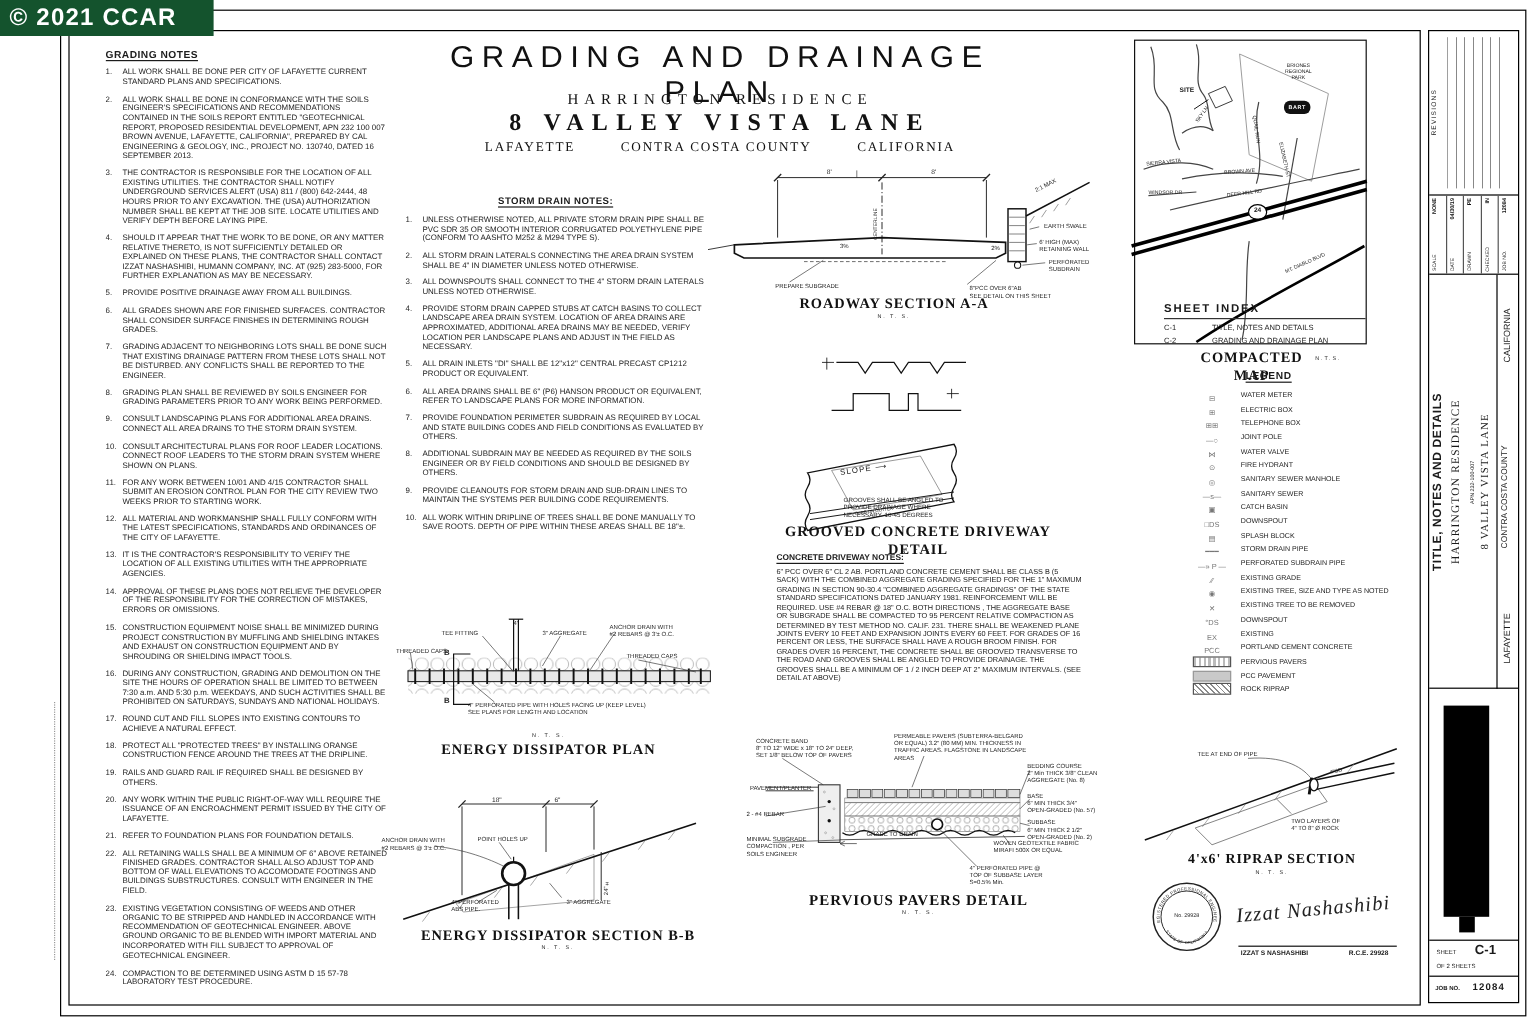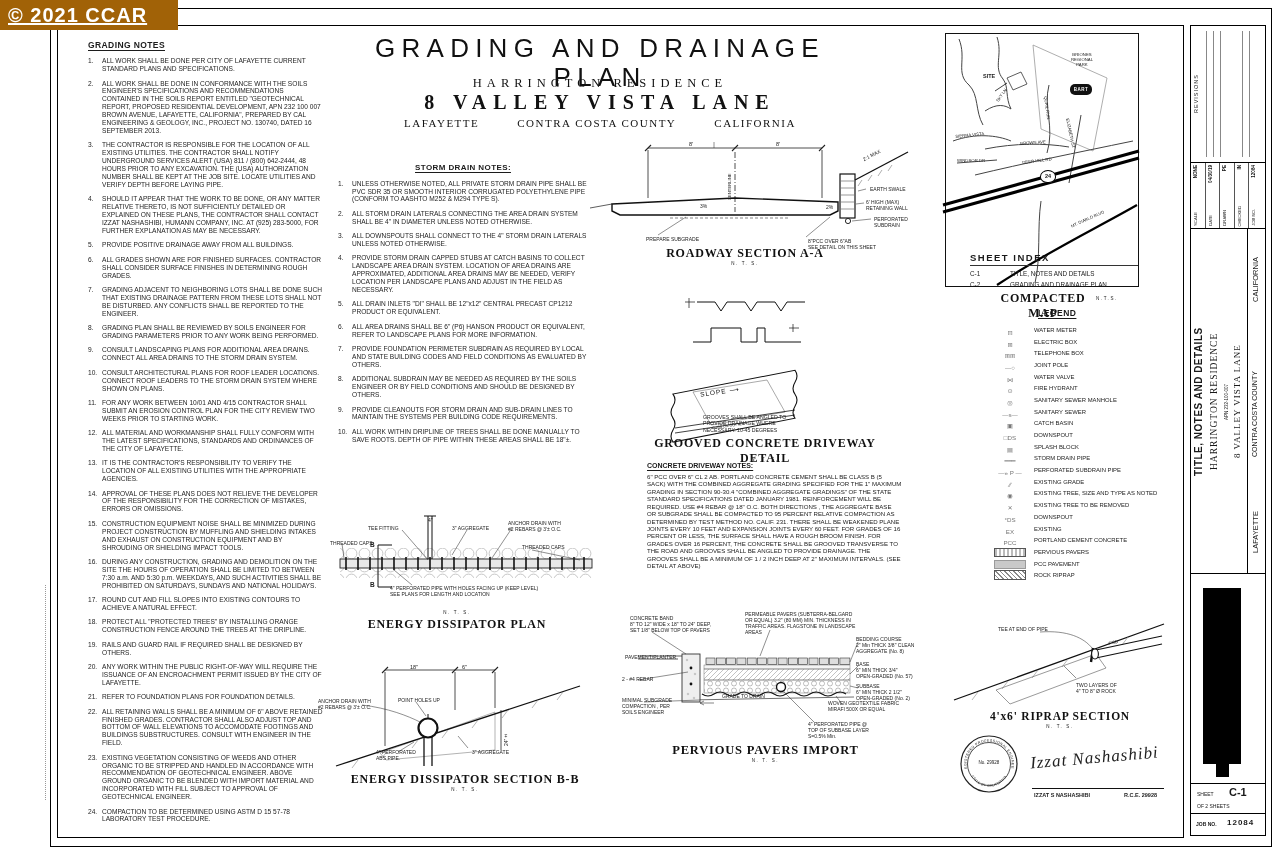--- a/index.html
+++ b/index.html
@@ -81,21 +81,21 @@
   .logo-stem{position:absolute;left:25px;top:190px;width:13px;height:13px;background:#000;}
   .sig-line{position:absolute;left:1032px;top:788px;width:132px;height:1.2px;background:#111;}
   .plotstamp{position:absolute;left:45px;top:585px;height:215px;width:0;border-left:1px dotted #999;}
 </style>
 </head>
 <body>
 
 <div class="border-outer"></div>
 <div class="border-main"></div>
 <div class="plotstamp"></div>
-<div class="watermark" style="background:#a16207;text-decoration:underline;">© 2021 CCAR</div>
+<div class="watermark" style="background:#14532d;">© 2021 CCAR</div>
 
 <div class="notes-col" style="left:88px;top:40px;width:235px;height:794px;overflow:hidden;">
   <div class="notes-head">GRADING NOTES</div>
   <div class="notelist">
   <div class="note"><span>ALL WORK SHALL BE DONE PER CITY OF LAFAYETTE CURRENT STANDARD PLANS AND SPECIFICATIONS.</span></div>
 
   <div class="note"><span>ALL WORK SHALL BE DONE IN CONFORMANCE WITH THE SOILS ENGINEER'S SPECIFICATIONS AND RECOMMENDATIONS CONTAINED IN THE SOILS REPORT ENTITLED "GEOTECHNICAL REPORT, PROPOSED RESIDENTIAL DEVELOPMENT, APN 232 100 007 BROWN AVENUE, LAFAYETTE, CALIFORNIA", PREPARED BY CAL ENGINEERING &amp; GEOLOGY, INC., PROJECT NO. 130740, DATED 16 SEPTEMBER 2013.</span></div>
 
   <div class="note"><span>THE CONTRACTOR IS RESPONSIBLE FOR THE LOCATION OF ALL EXISTING UTILITIES.  THE CONTRACTOR SHALL NOTIFY UNDERGROUND SERVICES ALERT (USA) 811 / (800) 642-2444, 48 HOURS PRIOR TO ANY EXCAVATION. THE (USA) AUTHORIZATION NUMBER SHALL BE KEPT AT THE JOB SITE.  LOCATE UTILITIES AND VERIFY DEPTH BEFORE LAYING PIPE.</span></div>
 
@@ -593,21 +593,21 @@
 <span class="lbl" style="left:622px;top:676px;">2 - #4 REBAR</span>
 <span class="lbl" style="left:622px;top:697px;">MINIMAL SUBGRADE
 COMPACTION , PER
 SOILS ENGINEER</span>
 <span class="lbl" style="left:722px;top:693px;">GRADE TO DRAIN</span>
 <span class="lbl" style="left:828px;top:700px;">WOVEN GEOTEXTILE FABRIC
 MIRAFI 500X OR EQUAL</span>
 <span class="lbl" style="left:808px;top:721px;">4" PERFORATED PIPE @
 TOP OF SUBBASE LAYER
 S=0.5% Min.</span>
-<div class="dtitle" style="left:618px;top:743px;width:295px;font-size:12.5px;">PERVIOUS PAVERS IMPORT</div>
+<div class="dtitle" style="left:618px;top:743px;width:295px;font-size:12.5px;">PERVIOUS PAVERS DETAIL</div>
 <div class="nts" style="left:618px;top:758px;width:295px;">N. T. S.</div>
 
 <svg class="dwg" style="left:948px;top:606px;" width="222" height="102" viewBox="0 0 222 102">
   <path d="M 6,94 L 216,18" stroke="#111" stroke-width="1.3"></path>
   <g stroke="#888" stroke-width="0.6">
     <line x1="30" y1="86" x2="24" y2="94"></line>
       <line x1="60" y1="75" x2="54" y2="83"></line>
     <line x1="90" y1="64" x2="84" y2="72"></line>
       <line x1="120" y1="53" x2="114" y2="61"></line>
     <line x1="150" y1="42" x2="144" y2="50"></line>

